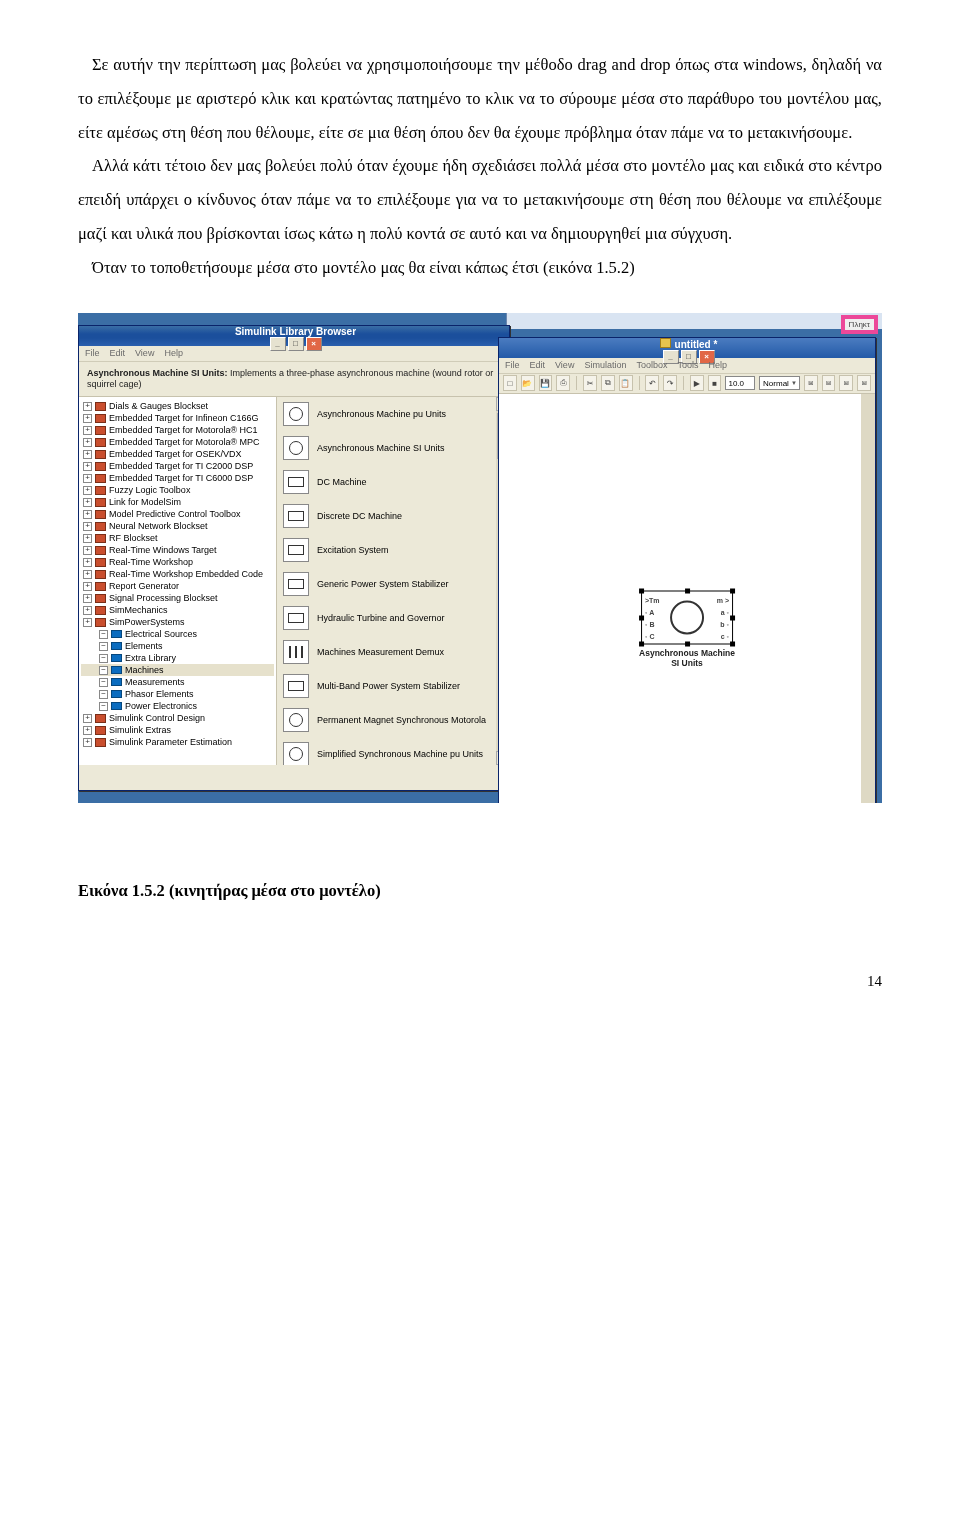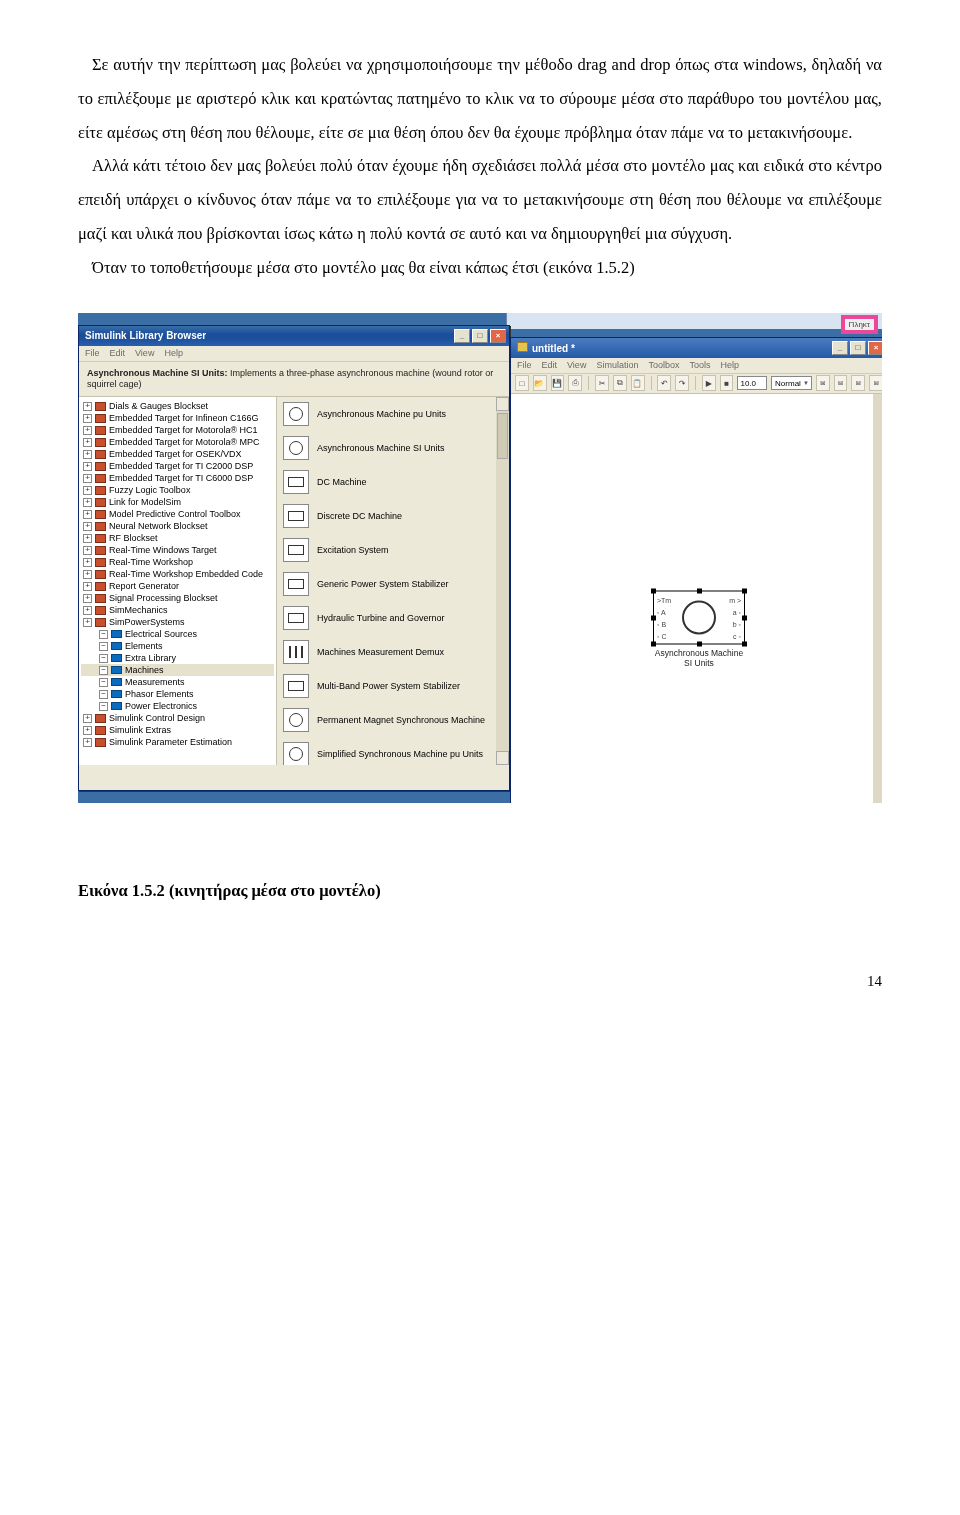--- a/index.html
+++ b/index.html
@@ -60,21 +60,21 @@
     box-shadow: 1px 1px 0 #333;
   }
   .win-lib {
     left:0; top:12px; width:432px; height:466px;
   }
   .titlebar {
     height:20px;
     background: linear-gradient(#3a6ea5,#1b4f9c 40%,#1b4f9c 60%,#2a5fae);
     color:#fff; display:flex; align-items:center; justify-content:space-between;
     padding:0 3px 0 6px;
-    font-weight:bold; font-size:10px;
+    font-weight:bold; font-size:10px;flex-direction:column;
   }
   .tb-icons { display:flex; gap:2px;}
   .tb-btn {
     width:16px; height:14px;
     background:#e6e2d0; border:1px solid #fff;
     border-right-color:#888; border-bottom-color:#888;
     display:flex; align-items:center; justify-content:center;
     color:#333; font-size:8px;
   }
   .tb-close { background:#e16746; color:#fff;}
@@ -135,21 +135,21 @@
   .block-icon .rect { width:16px;height:10px;border:1px solid #333;}
   .block-icon .bar { width:2px;height:12px;background:#333; margin:0 2px;}
   .blk-double { display:flex; align-items:center;}
   .blocklist .scroll-v { position:absolute; right:0; top:0; bottom:0; width:13px; background:#ded9c4;}
   .scroll-v .thumb { position:absolute; top:16px; left:1px; right:1px; height:46px; background:#cfcab4; border:1px solid #aaa;}
   .scroll-v .arr { position:absolute; left:0; right:0; height:14px; background:#ece9d8; border:1px solid #aaa;}
   .scroll-v .arr.up{top:0;} .scroll-v .arr.dn{bottom:0;}
 
   
   .win-model {
-    left:432px; top:24px; width:378px; height:586px;
+    left:420px; top:24px; width:378px; height:586px;
   }
   .win-model .titlebar { background: linear-gradient(#4b7cc0,#235aa8);}
   .win-model .title-ico {
     display:inline-block;width:11px;height:10px;background:#e6c34e;border:1px solid #a07d18;margin-right:4px;
   }
   .toolbar {
     height:20px;background:#ece9d8;border-bottom:1px solid #c7c2ad;
     display:flex; align-items:center; gap:4px; padding:0 4px;
   }
   .tbtn {
@@ -162,20 +162,21 @@
     font-size:8px; padding:0 2px; display:flex; align-items:center;
   }
   .tsel {
     border:1px solid #888;background:#fff;height:14px;font-size:8px;
     padding:0 10px 0 3px; display:flex; align-items:center; position:relative;
   }
   .tsel:after{content:"▼";position:absolute;right:2px;font-size:6px;color:#555;}
   .canvas {
     background:#fff; height:calc(100% - 20px - 16px - 20px - 16px);
     position:relative;
+    font-weight:bold;
   }
   .machine {
     position:absolute; left:50%; top:46%; transform:translate(-50%,-50%);
     text-align:center; font-size:8.5px; color:#222;
   }
   .machine .box {
     width:92px; height:54px; border:1px solid #000; position:relative;
     display:flex; align-items:center; justify-content:center;
     margin:0 auto 3px;
   }
@@ -455,21 +456,21 @@
               <div class="block-row">
                 <div class="block-icon">
                   <div class="rect"></div>
                 </div>
                 <span>Multi-Band Power System Stabilizer</span>
               </div>
               <div class="block-row">
                 <div class="block-icon">
                   <div class="circ"></div>
                 </div>
-                <span>Permanent Magnet Synchronous Machine</span>
+                <span>Permanent Magnet Synchronous Motorola</span>
               </div>
               <div class="block-row">
                 <div class="block-icon">
                   <div class="circ"></div>
                 </div>
                 <span>Simplified Synchronous Machine pu Units</span>
               </div>
               <div class="scroll-v">
               <div class="arr up"></div>
               <div class="thumb"></div>

